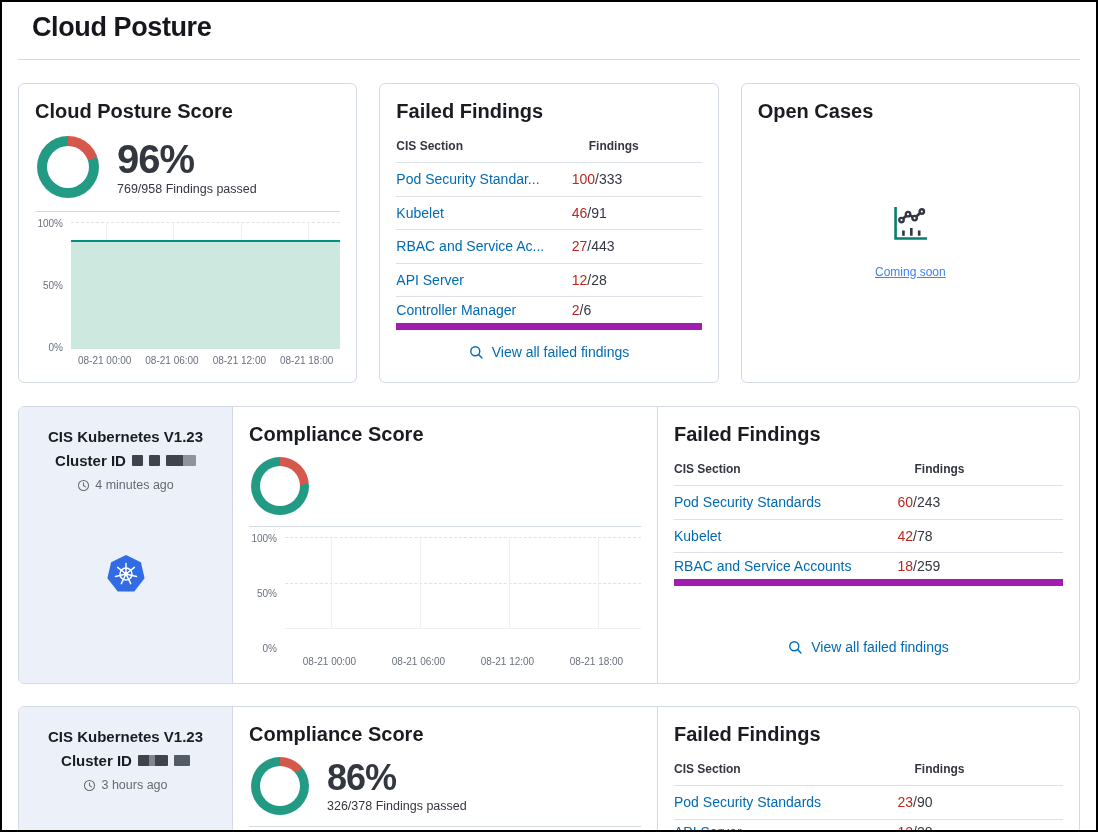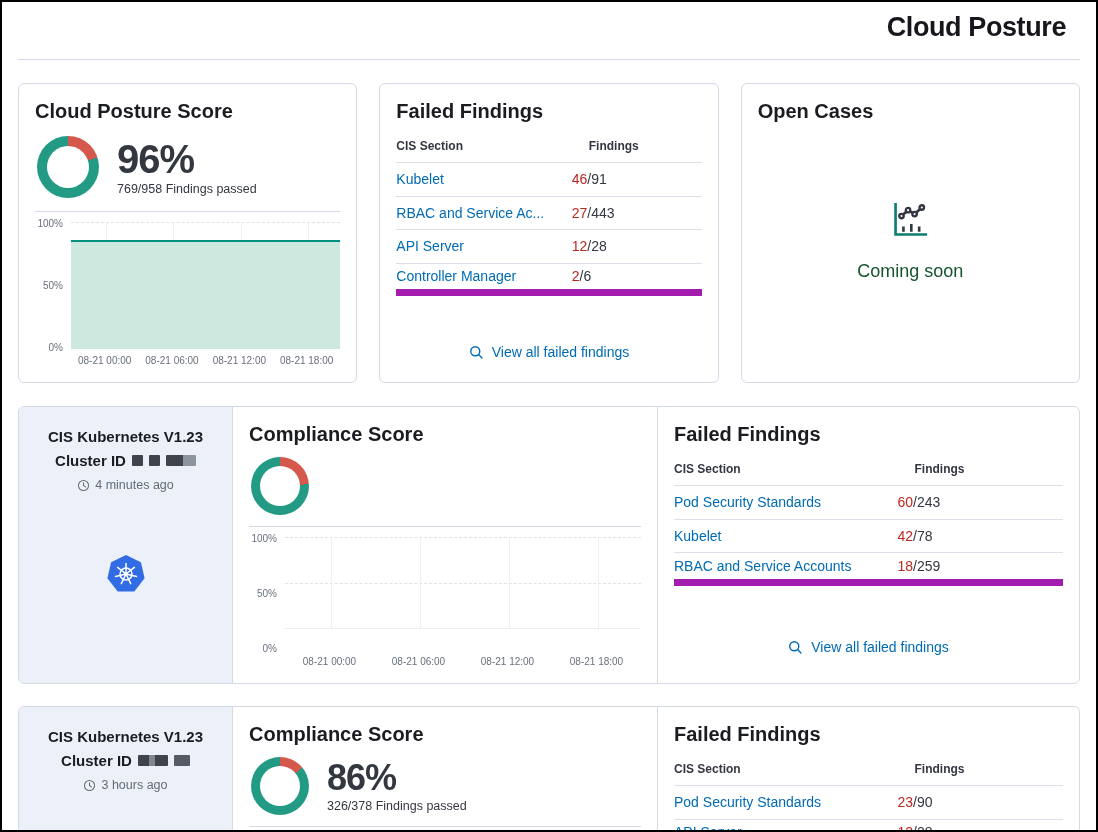--- a/index.html
+++ b/index.html
@@ -1,21 +1,21 @@
 <!DOCTYPE html>
 <html><head>
 <meta charset="utf-8">
 <style>
   * { box-sizing: border-box; }
   html,body { margin:0; padding:0; background:#fff; }
   body { width:1098px; height:832px; font-family:"Liberation Sans","DejaVu Sans",sans-serif; color:#343741; }
   .frame { width:1098px; height:832px; border:2px solid #000; background:#fff; overflow:hidden; }
 
   
-  header { padding:10px 30px 0;text-align:right; }
+  header { padding:10px 30px 0; }
   h1 { margin:0 0 16px; font-size:27px; font-weight:700; color:#16171c; letter-spacing:-0.4px; }
   .header-divider { margin:0 16px; border-top:1px solid #d3dae6; }
 
   main { padding:23px 16px 0; }
 
   
   .row-summary { display:grid; grid-template-columns:repeat(3,1fr); gap:22px; height:300px; margin-bottom:23px; }
   .card { border:1px solid #d3dae6; border-radius:6px; background:#fff; padding:16px; display:flex; flex-direction:column; overflow:hidden; }
   h2.card-title { margin:0; font-size:20px; font-weight:700; color:#1a1c21; }
 
@@ -57,21 +57,21 @@
   .frow .c1 { flex:1.35; overflow:hidden; white-space:nowrap; }
   .frow .c2 { flex:1; }
   a.sec-link { color:#006bb4; font-weight:500; text-decoration:none; cursor:pointer; }
   .num-fail { color:#bd271e; }
   .num-total { color:#343741; }
   .view-all { margin-top:auto; margin-bottom:6px; align-self:center; display:flex; align-items:center; gap:8px;
               color:#006bb4; font-weight:400; font-size:14px; text-decoration:none; cursor:pointer; }
 
   
   .oc-center { flex:1; display:flex; flex-direction:column; align-items:center; justify-content:center; gap:20px; padding-bottom:8px; }
-  .oc-msg { font-size:18px; color:#14532d; }
+  .oc-msg { font-size:12px; color:#3b82f6;text-decoration:underline; }
 
   
   .bench { display:grid; grid-template-columns:214px 424px 1fr; border:1px solid #d3dae6; border-radius:6px;
            height:278px; margin-bottom:22px; background:#fff; overflow:hidden; }
   .bpanel { background:#ecf1f9; border-right:1px solid #d3dae6; display:flex; flex-direction:column; align-items:center;
             padding:21px 10px 0; text-align:center; }
   .bname { font-size:15px; font-weight:700; color:#1a1c21; }
   .bcluster { font-size:15px; font-weight:700; color:#1a1c21; margin-top:7px; display:flex; align-items:center; gap:6px; }
   .redact { display:inline-block; height:11px; border-radius:1px; }
   .btime { font-size:12.5px; color:#646a77; margin-top:9px; display:flex; align-items:center; gap:5px; }
@@ -136,20 +136,24 @@
       </div>
 
       <div class="card">
         <h2 class="card-title">Failed Findings</h2>
         <div class="ftable">
           <div class="fhead">
             <span class="c1">CIS Section</span>
             <span class="c2">Findings</span>
           </div>
           <div class="frow">
+            <span class="c1"><a class="sec-link">Pod Security Standar...</a></span>
+            <span class="c2"><span class="num-fail">100</span><span class="num-total">/333</span></span>
+          </div>
+          <div class="frow">
             <span class="c1"><a class="sec-link">Kubelet</a></span>
             <span class="c2"><span class="num-fail">46</span><span class="num-total">/91</span></span>
           </div>
           <div class="frow">
             <span class="c1"><a class="sec-link">RBAC and Service Ac...</a></span>
             <span class="c2"><span class="num-fail">27</span><span class="num-total">/443</span></span>
           </div>
           <div class="frow">
             <span class="c1"><a class="sec-link">API Server</a></span>
             <span class="c2"><span class="num-fail">12</span><span class="num-total">/28</span></span>

